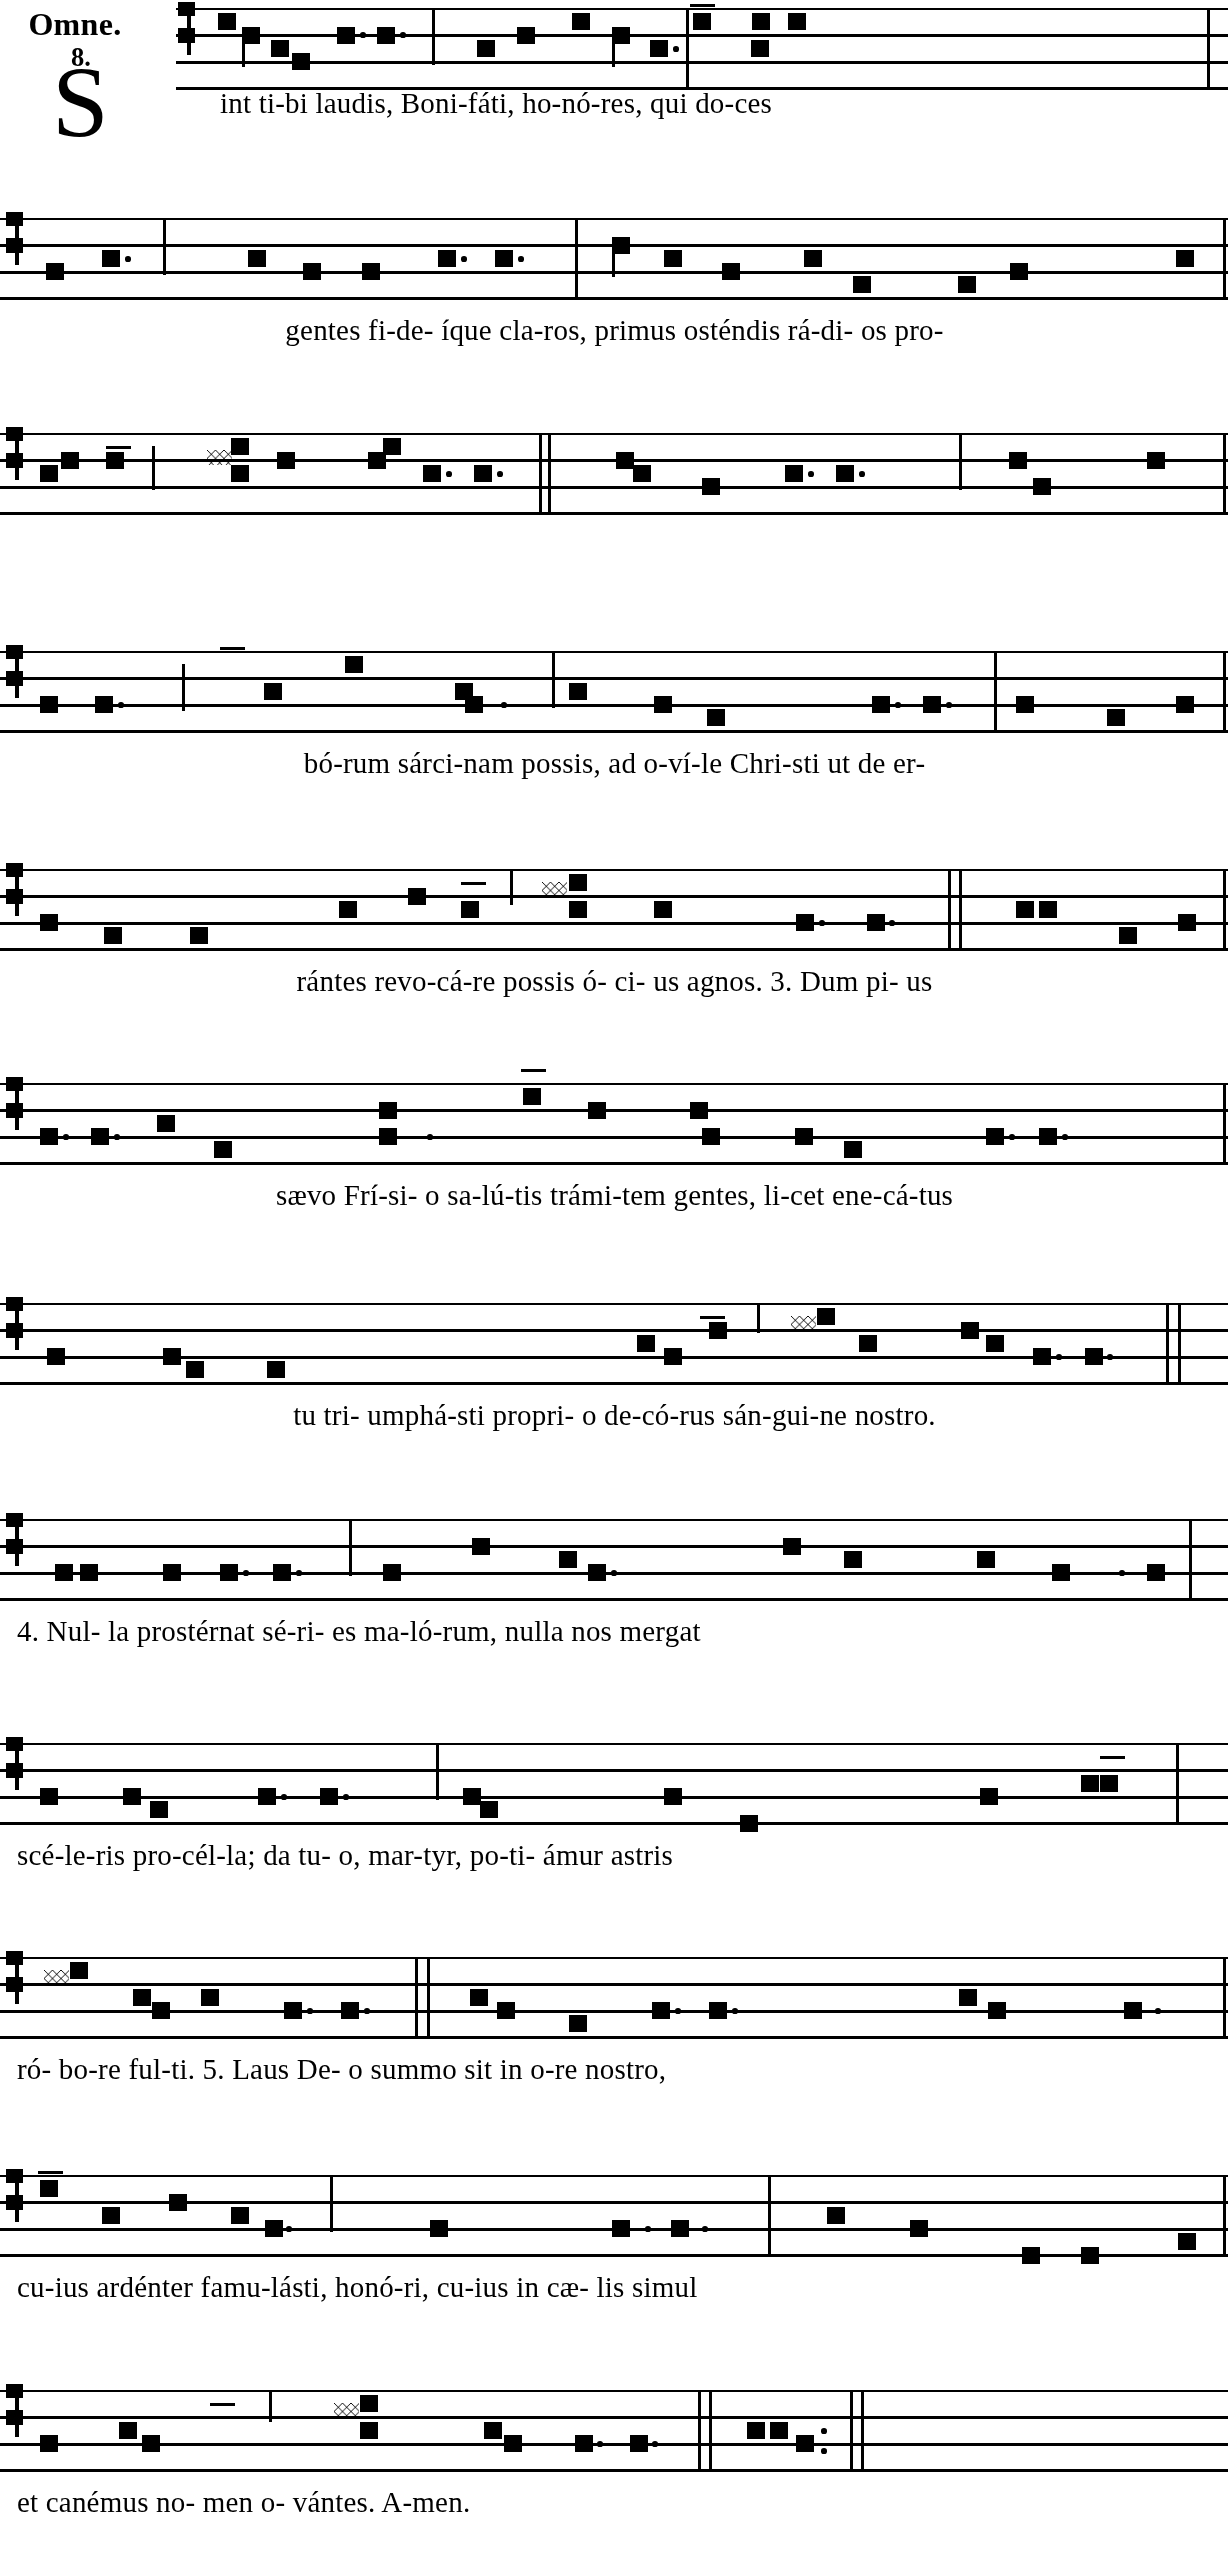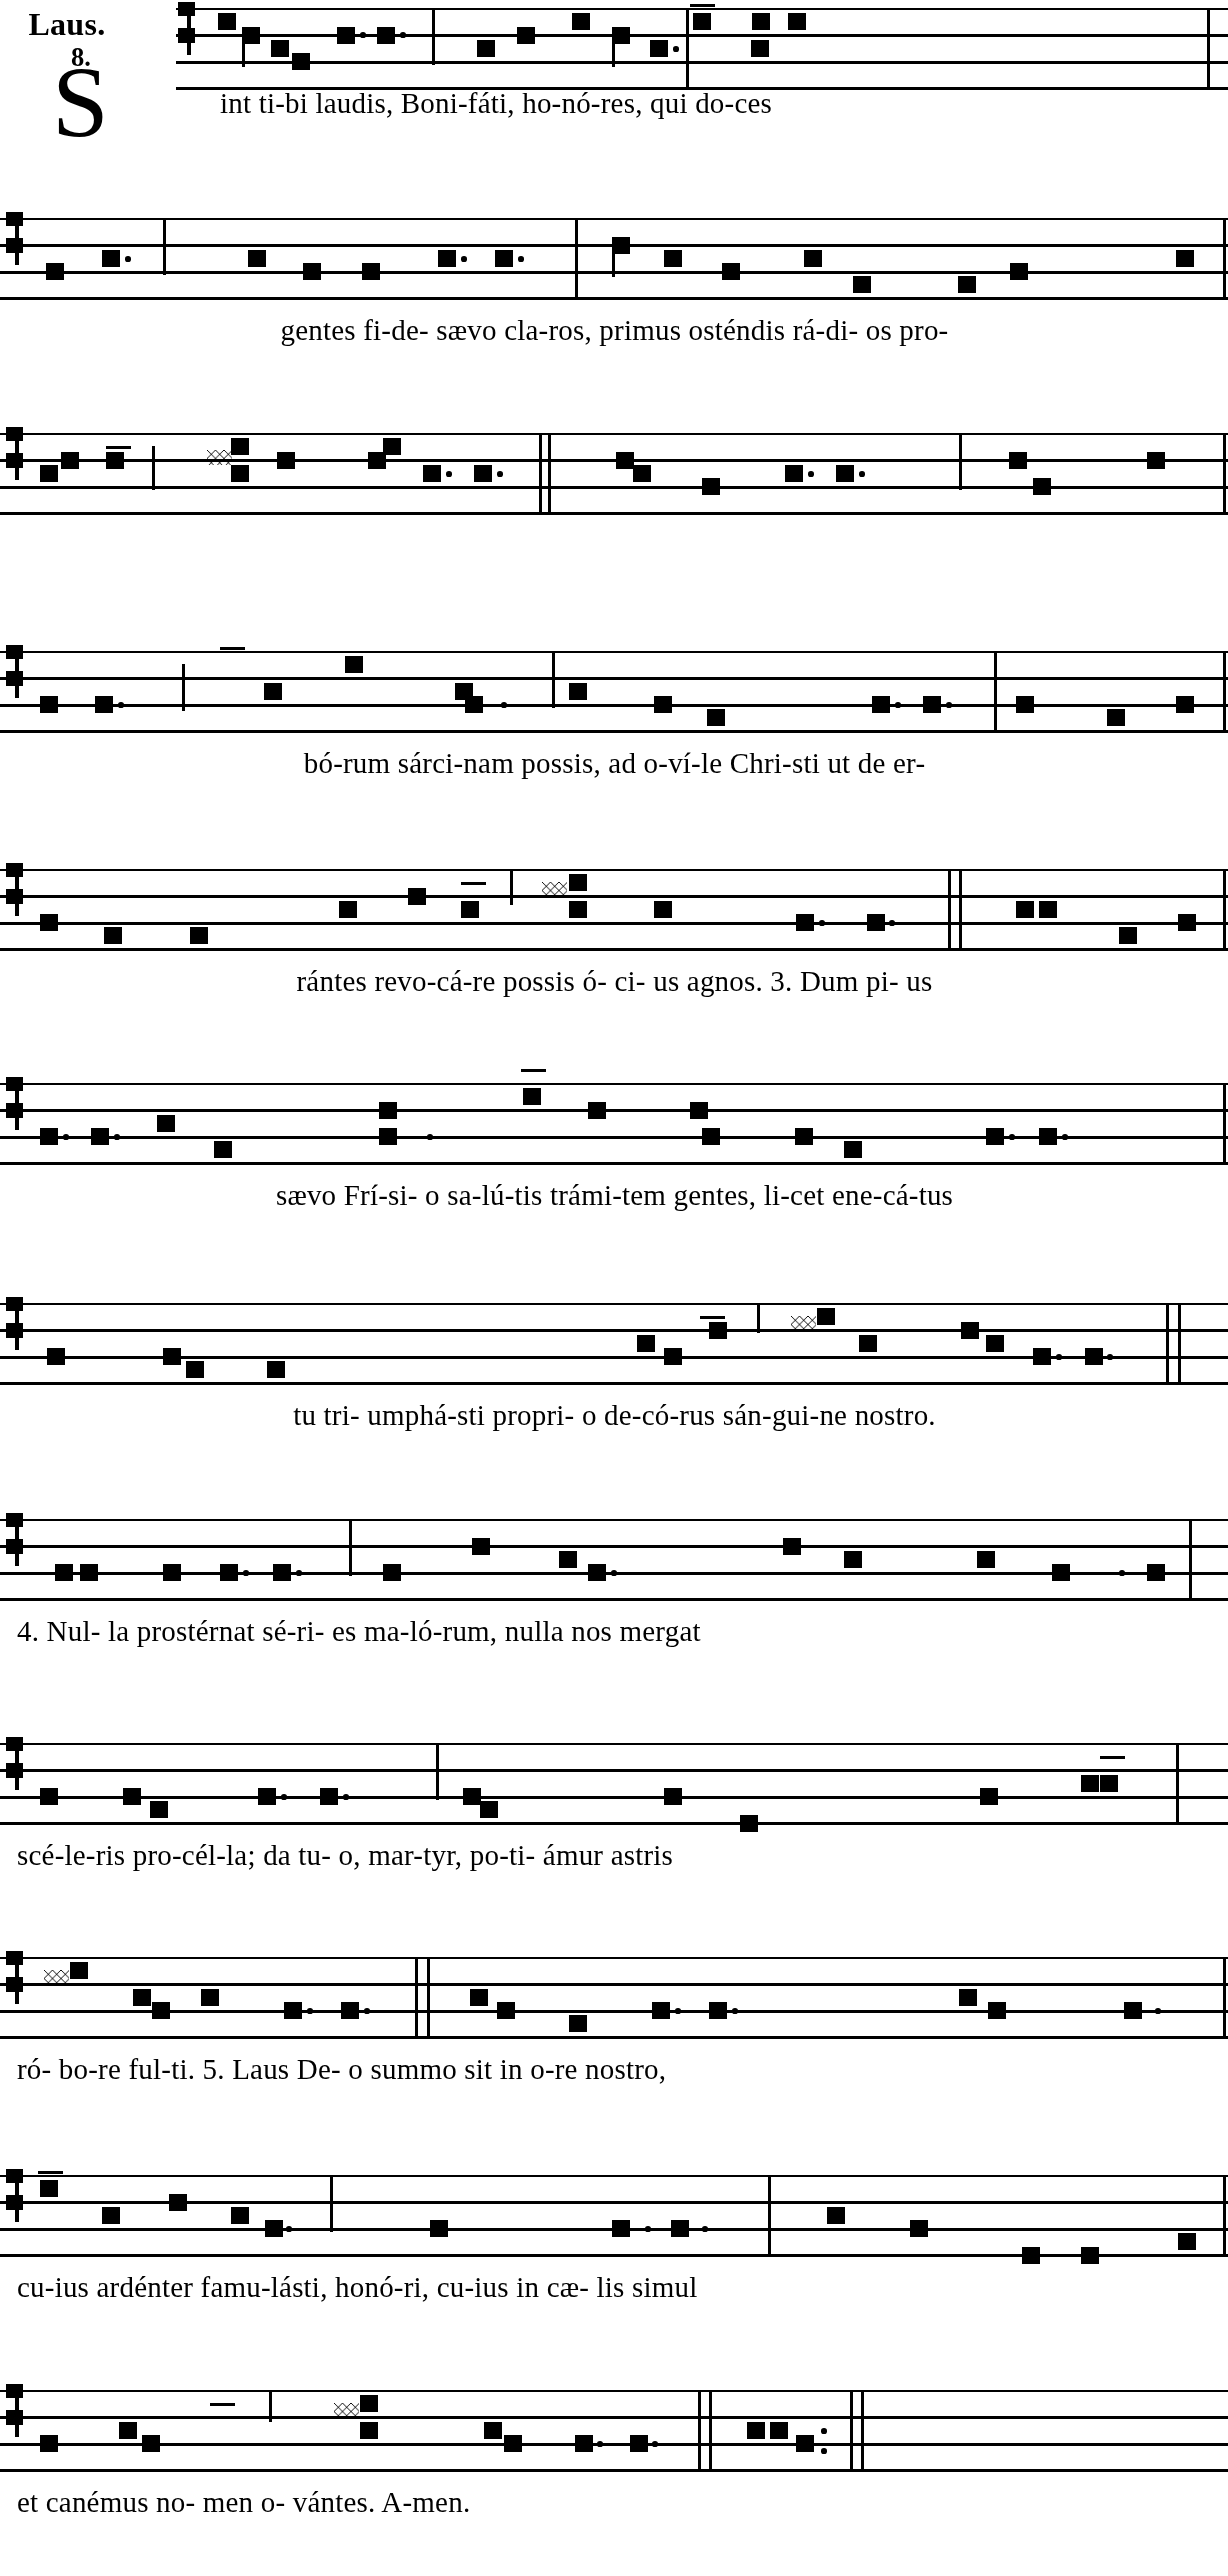--- a/index.html
+++ b/index.html
@@ -140,21 +140,21 @@
     letter-spacing: 0.2px;
   }
   .lyrics.indented { text-align: left; padding-left: 220px; }
   .lyrics.left { text-align: left; padding-left: 17px; }
 </style>
 </head>
 <body>
 
 <div class="page">
 
-  <div class="hymn-label">Laus.</div>
+  <div class="hymn-label">Omne.</div>
   <div class="hymn-number">8.</div>
   <div class="drop-cap">S</div>
 
   <div class="system" style="top:0px;">
     <div class="staff" style="margin-left:176px; width:1052px;">
       <div class="line l1"></div>
       <div class="line l2"></div>
       <div class="line l3"></div>
       <div class="line l4"></div>
       <div class="clef" style="left:1.9px; top:0px;">
@@ -217,21 +217,21 @@
       <div class="nq stem" style="left:612px; top:26.5px;"></div>
       <div class="nq" style="left:664px; top:40px;"></div>
       <div class="nq" style="left:722px; top:53px;"></div>
       <div class="nq" style="left:804px; top:40px;"></div>
       <div class="nq" style="left:853px; top:66px;"></div>
       <div class="nq" style="left:958px; top:66px;"></div>
       <div class="nq" style="left:1010px; top:53px;"></div>
       <div class="nq" style="left:1176px; top:40px;"></div>
       <div class="bar full" style="left:1223px;"></div>
     </div>
-    <div class="lyrics" style="top:104px;">gentes  fi-de- sævo  cla-ros,  primus  osténdis  rá-di- os  pro-</div>
+    <div class="lyrics" style="top:104px;">gentes  fi-de- íque  cla-ros,  primus  osténdis  rá-di- os  pro-</div>
   </div>
 
   <div class="system" style="top:425px;">
     <div class="staff" style="width:1229px;">
       <div class="line l1"></div>
       <div class="line l2"></div>
       <div class="line l3"></div>
       <div class="line l4"></div>
       <div class="clef" style="left:5.7px; top:0px;">
         <div class="cbar" style="left:9.5px; top:1.9px; width:3.8px; height:53px;"></div>

